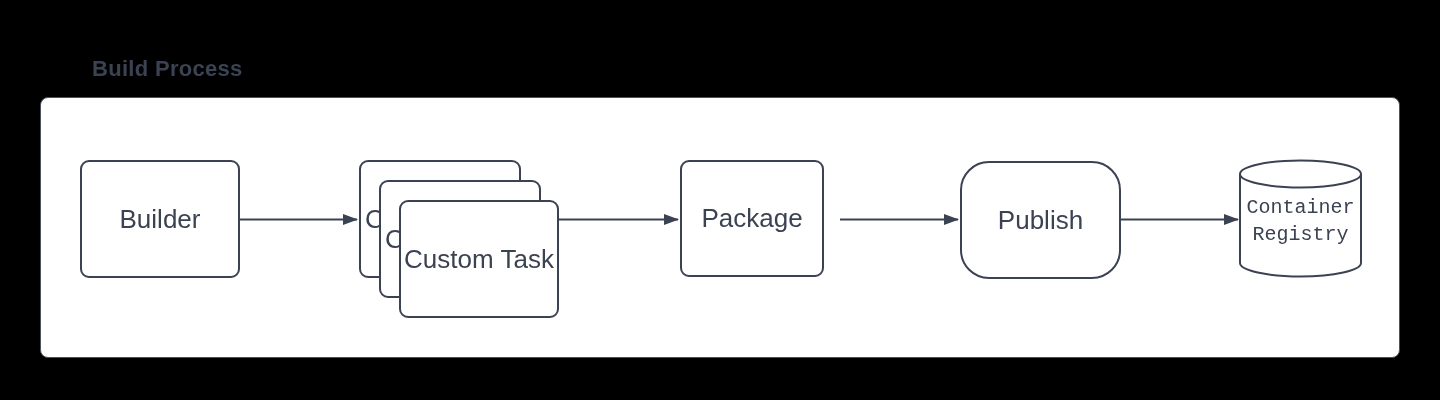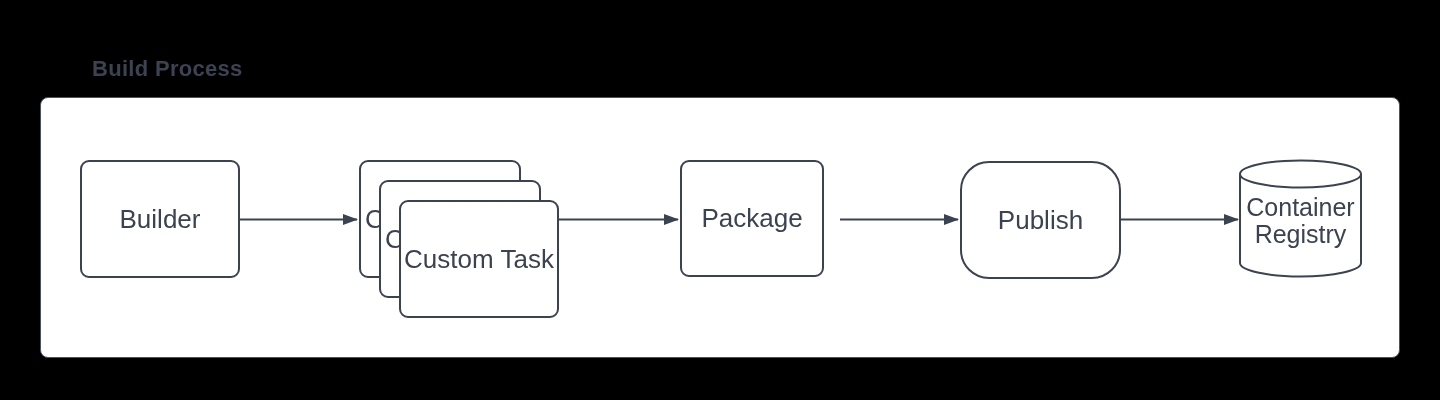--- a/index.html
+++ b/index.html
@@ -55,24 +55,25 @@
   .layer-middle  { left: 379px; top: 180px; width: 162px; height: 118px; }
   .layer-front   { left: 399px; top: 200px; width: 160px; height: 118px; }
   .node-package  { left: 680px; top: 160px; width: 144px; height: 117px; }
   .node-publish  { left: 960px; top: 161px; width: 161px; height: 118px; border-radius: 29px; }
   .cylinder-svg  { position: absolute; left: 1237px; top: 158px; }
   .cylinder-label {
     position: absolute;
     left: 1239px;
     top: 194px;
     width: 123px;
-    font-size: 25px;
+    font-size: 20px;
     line-height: 27px;
     color: var(--ink);
     text-align: center;
+    font-family: Liberation Mono, monospace;
   }
   .cylinder-label span { display: block; }
   .arrows {
     position: absolute;
     left: 0; top: 0;
     width: 1440px;
     height: 400px;
     pointer-events: none;
   }
   .arrows line { stroke: var(--ink); stroke-width: 2; }

